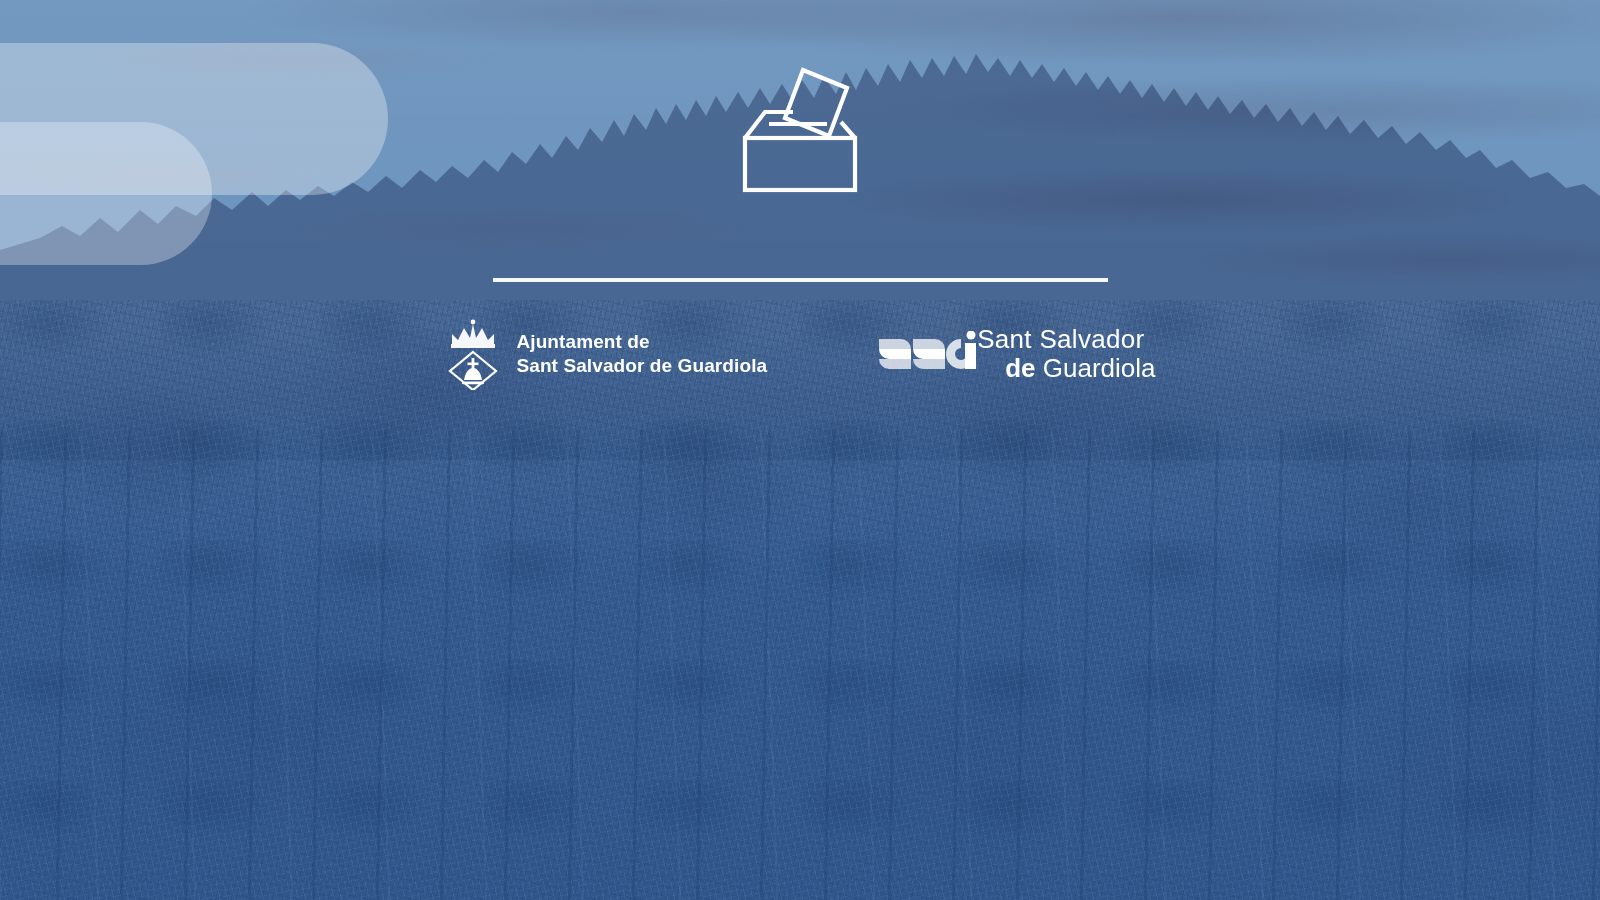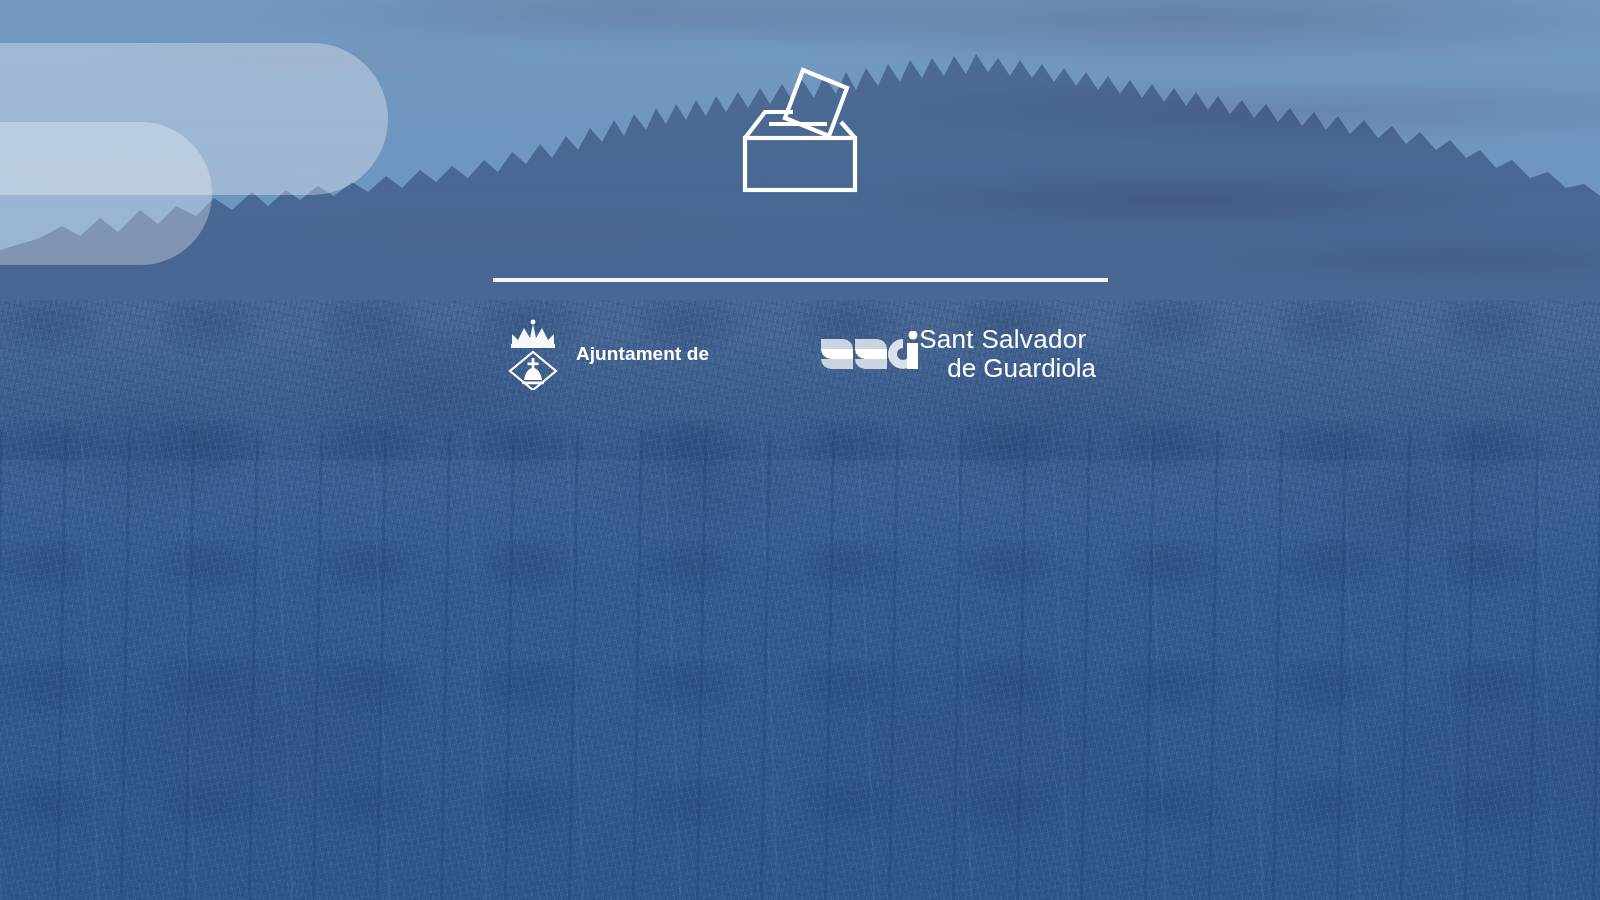--- a/index.html
+++ b/index.html
@@ -172,21 +172,21 @@
     line-height: 1.28;
     letter-spacing: .1px;
     white-space: nowrap;
   }
 
   .logo-ssg { display:flex; align-items:center; }
   .logo-ssg .mark svg { display:block; }
   .logo-ssg .words { color:#fff; white-space: nowrap; }
   .logo-ssg .w1 { font-size: 26px; font-weight: 400; letter-spacing:.3px; line-height:1.12; display:block; }
   .logo-ssg .w2 { font-size: 26px; line-height:1.12; display:block; }
-  .logo-ssg .w2 .light { font-weight: 400; margin-left: 28px; }
+  .logo-ssg .w2 .light { font-weight: 700; margin-left: 28px; }
   .logo-ssg .w2 .bold  { font-weight: 400; }
 </style>
 </head>
 <body>
 
 <div id="poster">
 
   <div class="bg-layer sky"></div>
   <div class="bg-layer clouds"></div>
 
@@ -247,20 +247,21 @@
 
               <rect x="27.6" y="40" width="2.8" height="16"></rect>
               <rect x="23.5" y="44.5" width="11" height="2.6"></rect>
               <path d="M29 50 C24 50 21 56 20 62 L38 62 C37 56 34 50 29 50 Z"></path>
               <rect x="18" y="63.5" width="22" height="2.8" rx="1.4"></rect>
             </g>
           </svg>
         </div>
         <div class="words">
           <div>Ajuntament de</div>
+          <div>Sant Salvador de Guardiola</div>
         </div>
       </div>
 
       <div class="logo-ssg">
         <div class="mark">
           <svg width="100" height="46" viewBox="0 0 100 46" aria-hidden="true">
 
             <g>
               <path d="M2 8 h22 a10 10 0 0 1 10 10 v0 h-32 z" fill="#e4e8ef" opacity=".85"></path>
               <path d="M2 18 h32 v10 h-22 a10 10 0 0 1 -10 -10 z" fill="#ffffff"></path>

